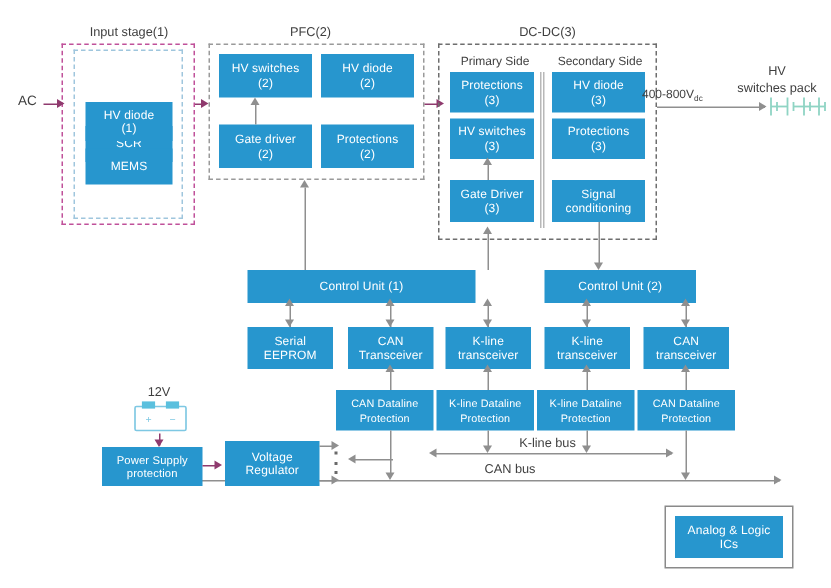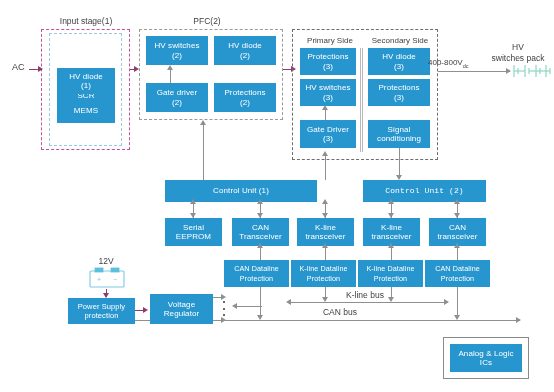--- a/index.html
+++ b/index.html
@@ -123,20 +123,21 @@
   .sub { font-size: 5.5px; vertical-align: sub; }
   svg { display: block; overflow: visible; }
 </style>
 </head>
 <body>
 
 <div id="canvas">
 
   <div class="cap" style="left:41px; top:16px; width:90px;">Input stage(1)</div>
   <div class="cap" style="left:162px; top:16px; width:90px;">PFC(2)</div>
+  <div class="cap" style="left:320px; top:16px; width:90px;">DC-DC(3)</div>
 
   <div class="grp grp-magenta-outer" style="left:41px; top:29px; width:89px; height:121px;"></div>
   <div class="grp grp-blue-inner" style="left:49px; top:33px; width:73px; height:113px;"></div>
 
   <div class="box" style="left:57px; top:39px; width:58px; height:24px; white-space:pre-line;margin-top:45px;">SCR</div>
   <div class="box" style="left:57px; top:68px; width:58px; height:26px; white-space:pre-line;">HV diode
 (1)</div>
   <div class="box" style="left:57px; top:99px; width:58px; height:24px; white-space:pre-line;">MEMS</div>
 
   <div class="acx" style="left:12px; top:62px;">AC</div>
@@ -211,21 +212,21 @@
         <line x1="24" y1="8" x2="28" y2="8"></line>
         <line x1="28" y1="8" x2="34" y2="8"></line>
         <line x1="34" y1="2" x2="34" y2="14"></line>
         <line x1="38" y1="5" x2="38" y2="11"></line>
         <line x1="34" y1="8" x2="38" y2="8"></line>
       </g>
     </svg>
   </div>
 
   <div class="box" style="left:165px; top:180px; width:152px; height:22px;">Control Unit (1)</div>
-  <div class="box" style="left:363px; top:180px; width:123px; height:22px;font-family:Liberation Mono, monospace;">Control Unit (2)</div>
+  <div class="box" style="left:363px; top:180px; width:101px; height:22px;">Control Unit (2)</div>
 
   <div class="vline" style="left:203px; top:125px; height:55px;"></div>
   <div class="arr arr-u" style="left:200px; top:120px;"></div>
 
   <div class="vline" style="left:325px; top:155px; height:25px;"></div>
   <div class="arr arr-u" style="left:322px; top:151px;"></div>
 
   <div class="vline" style="left:399px; top:148px; height:30px;"></div>
   <div class="arr arr-d" style="left:396px; top:175px;"></div>
 

